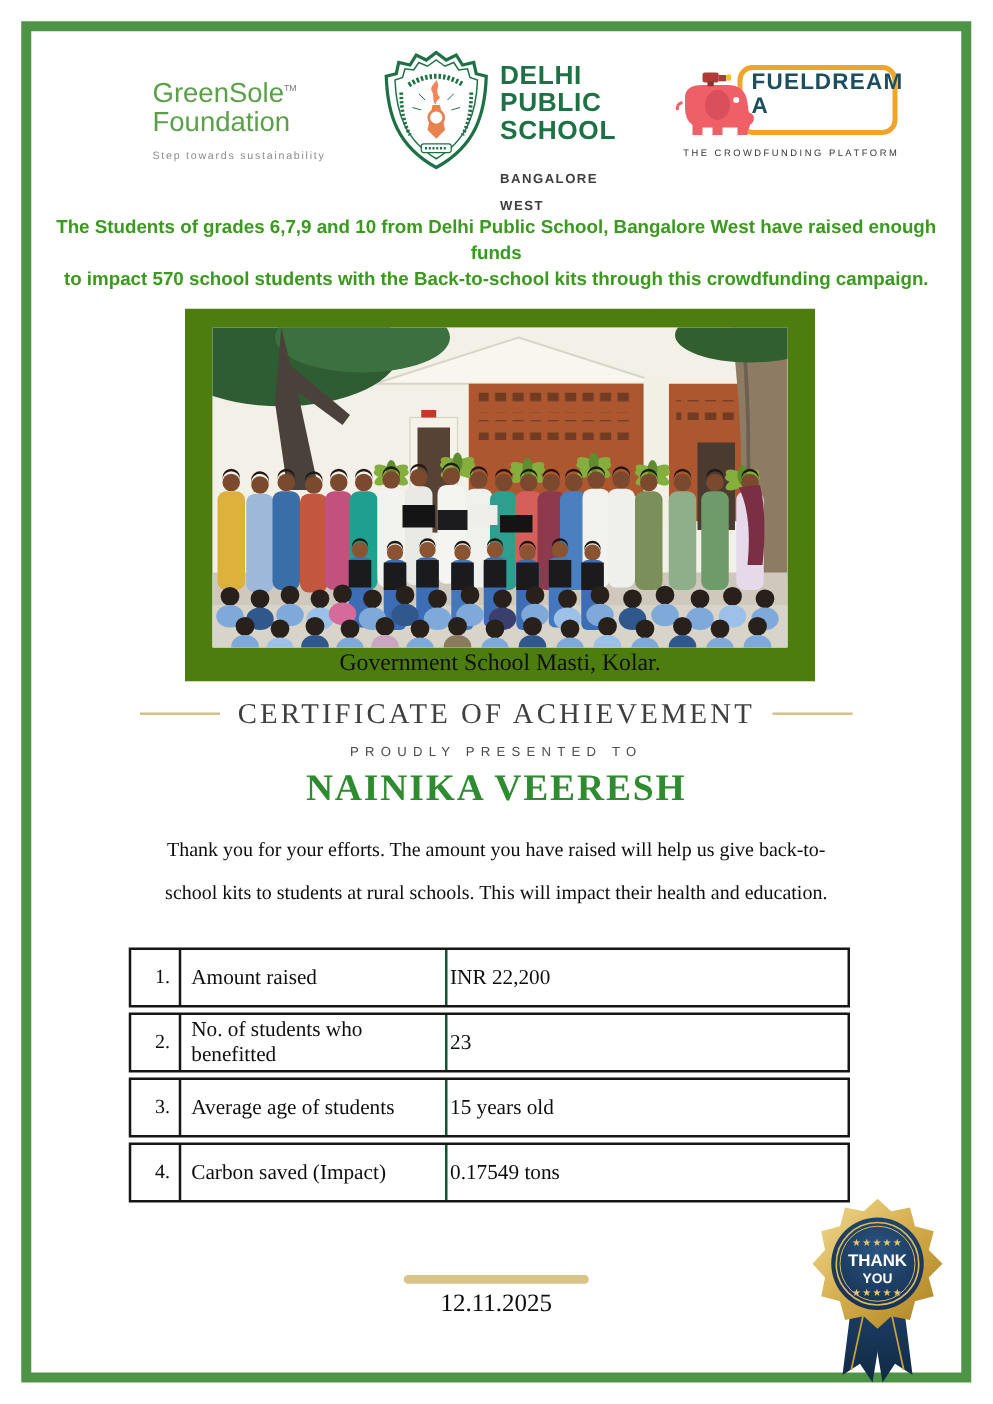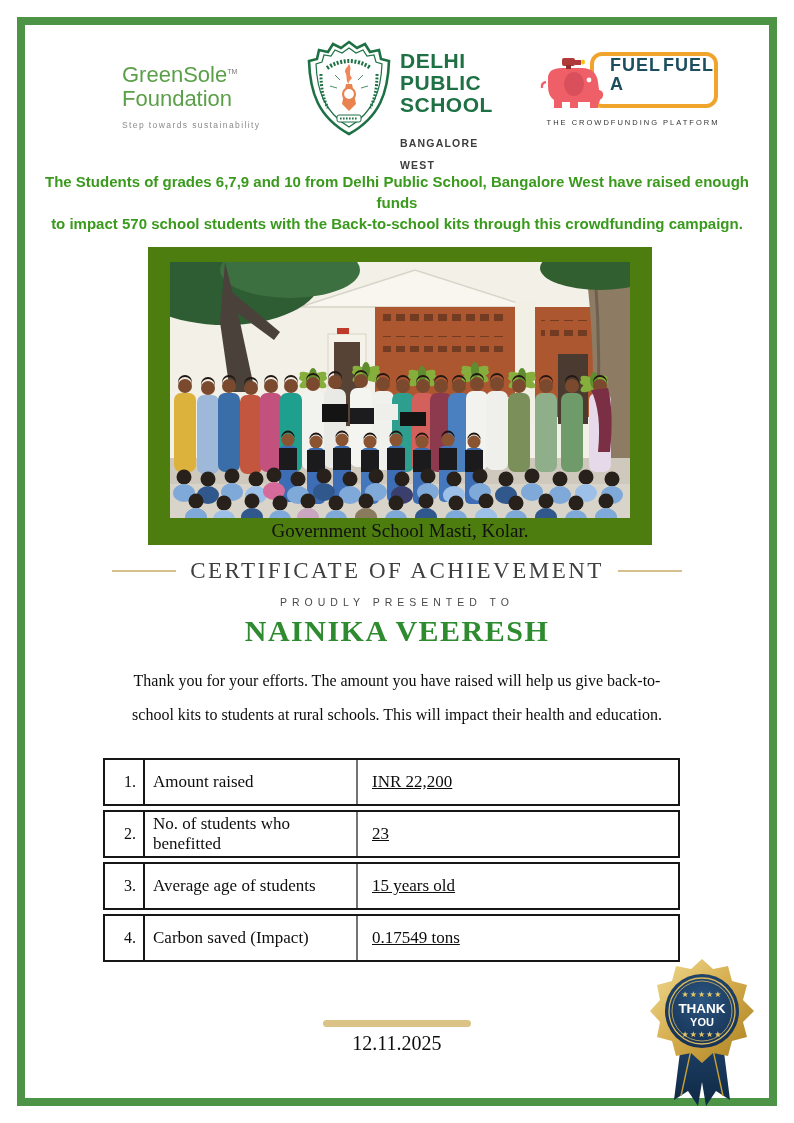--- a/index.html
+++ b/index.html
@@ -52,22 +52,22 @@
              font-size:30px;font-weight:bold;letter-spacing:1.5px;color:#2e8b2f;}
   .bodytext{position:absolute;left:30px;right:30px;top:664px;text-align:center;
             font-size:16px;line-height:34px;color:#0d0d0d;}
 
   
   .impact-table{position:absolute;left:103px;top:758px;width:577px;}
   .trow{display:grid;grid-template-columns:40px 213px 1fr;border:2px solid #161616;
         height:44px;margin-bottom:4px;background:#fff;}
   .tcell{display:flex;align-items:center;font-size:17px;color:#0d0d0d;}
   .c-num{justify-content:flex-end;padding-right:7px;border-right:2px solid #161616;font-size:16px;}
-  .c-label{padding-left:8px;border-right:2px solid #737373;}
-  .c-value{padding-left:14px;text-decoration:underline;}
+  .c-label{padding-left:8px;border-right:2px solid #14532d;}
+  .c-value{padding-left:2px;}
 
   
   .badge{position:absolute;left:646px;top:956px;}
 
   
   .dateline{position:absolute;left:323px;top:1020px;width:148px;height:7px;
             border-radius:4px;background:#dbc286;}
   .datetext{position:absolute;left:0;right:0;top:1032px;text-align:center;font-size:20px;color:#0d0d0d;}
 </style>
 </head>
@@ -106,21 +106,21 @@
       <div>DELHI</div>
       <div>PUBLIC</div>
       <div>SCHOOL</div>
       <div class="dps-sub">BANGALORE WEST</div>
     </div>
   </div>
 
   <div class="fuel">
     <div class="fuel-box">
       <div class="fuel-line">FUEL A</div>
-      <div class="fuel-line">FUEL</div>
+      <div class="fuel-line">DREAM</div>
     </div>
     <svg class="fuel-el" width="70" height="62" viewBox="0 0 70 62">
       <path d="M10 22 Q10 12 24 12 L44 12 Q58 12 60 26 L61 34 Q66 35 65 40 Q64 44 60 44 L60 52 L52 52 L52 46 L40 46 L40 52 L32 52 L32 46 L24 46 L24 52 L16 52 L16 44 Q10 40 10 30 Z" fill="#ee5f68"></path>
       <path d="M58 30 Q64 34 62 44 Q60 52 55 50 Q52 48 55 44 Q57 40 54 36 Z" fill="#ee5f68"></path>
       <ellipse cx="36" cy="28" rx="10" ry="12" fill="#d94f5c"></ellipse>
       <circle cx="51" cy="24" r="2.4" fill="#ffffff"></circle>
       <path d="M8 26 Q3 27 4 32" stroke="#ee5f68" stroke-width="2.4" fill="none"></path>
       <rect x="24" y="2" width="13" height="8" rx="2" fill="#b03a3a"></rect>
       <path d="M37 4 L43 4 L43 9 L37 9 Z" fill="#b03a3a"></path>
       <rect x="28" y="9" width="5" height="4" fill="#8e2f2f"></rect>

